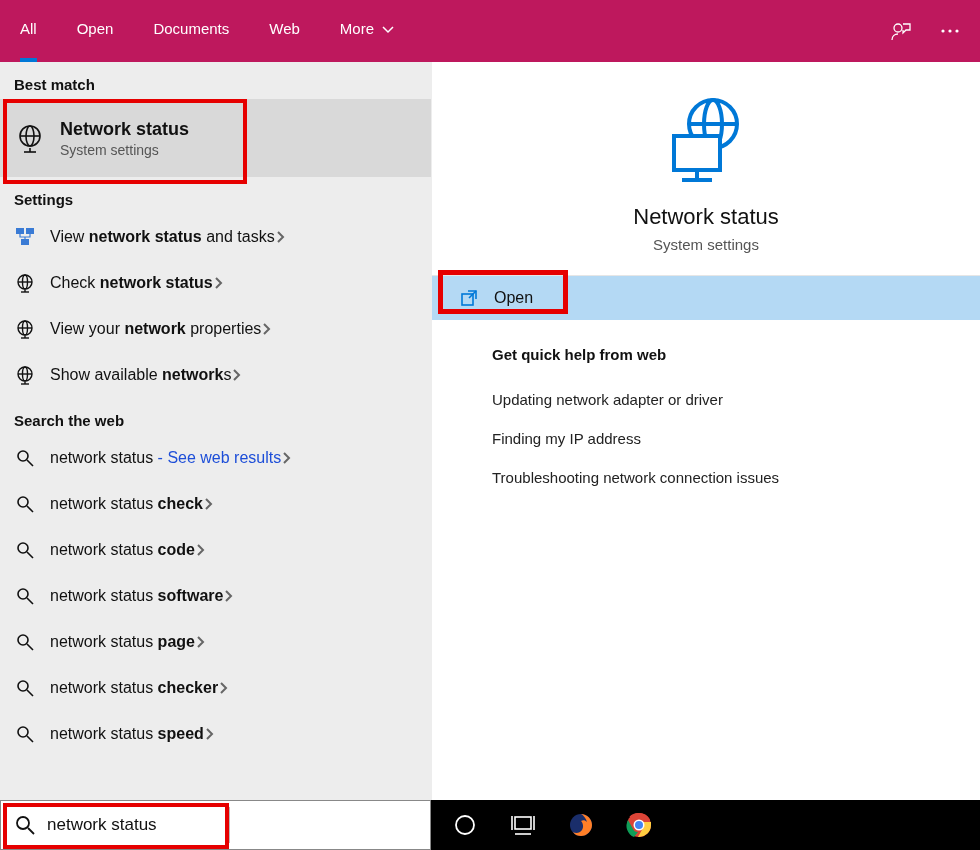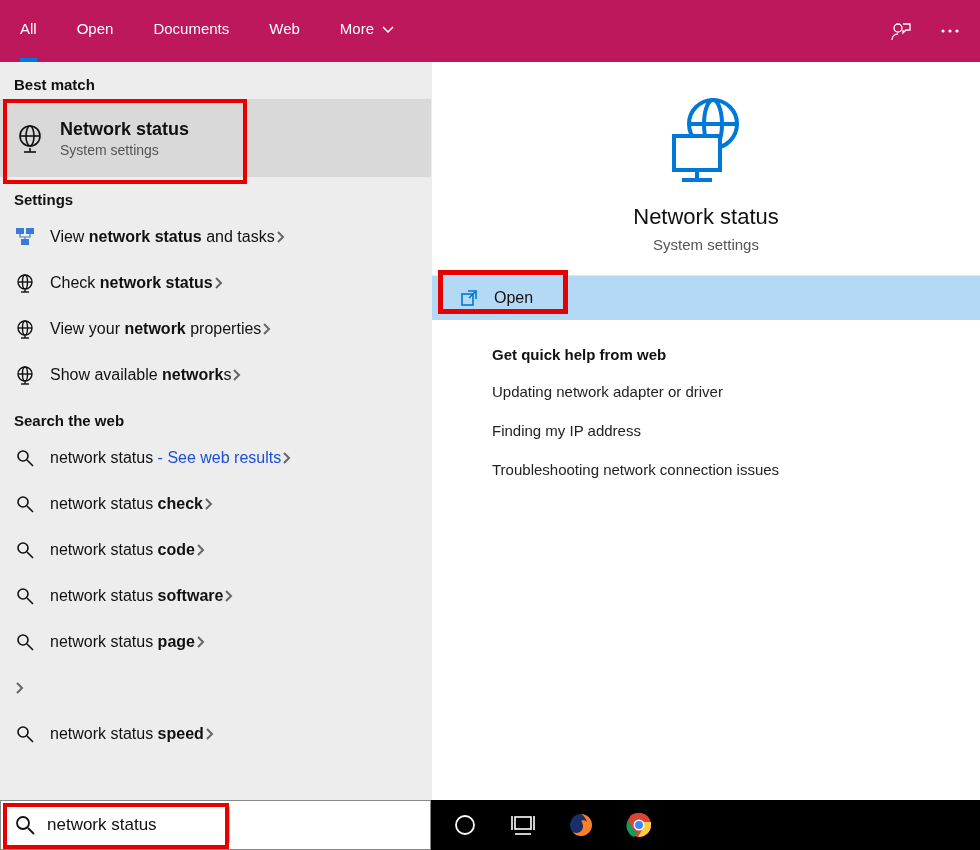--- a/index.html
+++ b/index.html
@@ -45,21 +45,21 @@
   .detail-title { font-size:22px; color:#111; font-weight:400; }
   .detail-sub   { font-size:15px; color:#555; margin-top:6px; }
 
   .open-row-wrap { position:relative; }
   .open-row { display:flex; align-items:center; gap:16px; height:44px; background:#b4d9f4; padding:0 28px; cursor:pointer; }
   .open-row .open-ico { color:#0078d7; }
   .open-label { font-size:16px; color:#111; }
   .hl-open { left:6px; top:-6px; width:130px; height:44px; border-width:5px; }
 
   .help-section { padding:26px 60px 0 60px; }
-  .help-title { font-size:15px; font-weight:600; color:#111; margin-bottom:20px; }
+  .help-title { font-size:15px; font-weight:600; color:#111; margin-bottom:28px; }
   .help-item  { font-size:15px; color:#222; margin-bottom:22px; cursor:pointer; }
 
   
   .taskbar { height:50px; display:flex; }
   .search-wrap { position:relative; width:431px; height:50px; background:#fff; border:1px solid #888; display:flex; align-items:center; padding:0 14px; gap:12px; }
   .search-wrap .sep { position:absolute; right:200px; top:6px; bottom:6px; width:1px; background:#bbb; }
   .search-input { border:none; outline:none; font-size:17px; flex:1; background:transparent; color:#111; }
   .hl-search { left:2px; top:2px; width:226px; height:46px; }
 
   .tray { flex:1; background:#000; display:flex; align-items:center; gap:26px; padding:0 18px; }
@@ -287,20 +287,29 @@
               </span>
               <span class="row-label">network status <b>page</b></span>
             </div>
             <span class="row-chevron">
               <svg width="10" height="14" viewBox="0 0 10 14">
                 <path d="M3 2l5 5-5 5" stroke="#666" stroke-width="2" fill="none"></path>
               </svg>
             </span>
           </div>
           <div class="row">
+            <div class="row-left">
+              <span class="row-icon">
+                <svg width="18" height="18" viewBox="0 0 18 18" fill="none" stroke="#111" stroke-width="1.6">
+                  <circle cx="7" cy="7" r="5"></circle>
+                  <line x1="11" y1="11" x2="17" y2="17"></line>
+                </svg>
+              </span>
+              <span class="row-label">network status <b>checker</b></span>
+            </div>
             <span class="row-chevron">
               <svg width="10" height="14" viewBox="0 0 10 14">
                 <path d="M3 2l5 5-5 5" stroke="#666" stroke-width="2" fill="none"></path>
               </svg>
             </span>
           </div>
           <div class="row">
             <div class="row-left">
               <span class="row-icon">
                 <svg width="18" height="18" viewBox="0 0 18 18" fill="none" stroke="#111" stroke-width="1.6">

